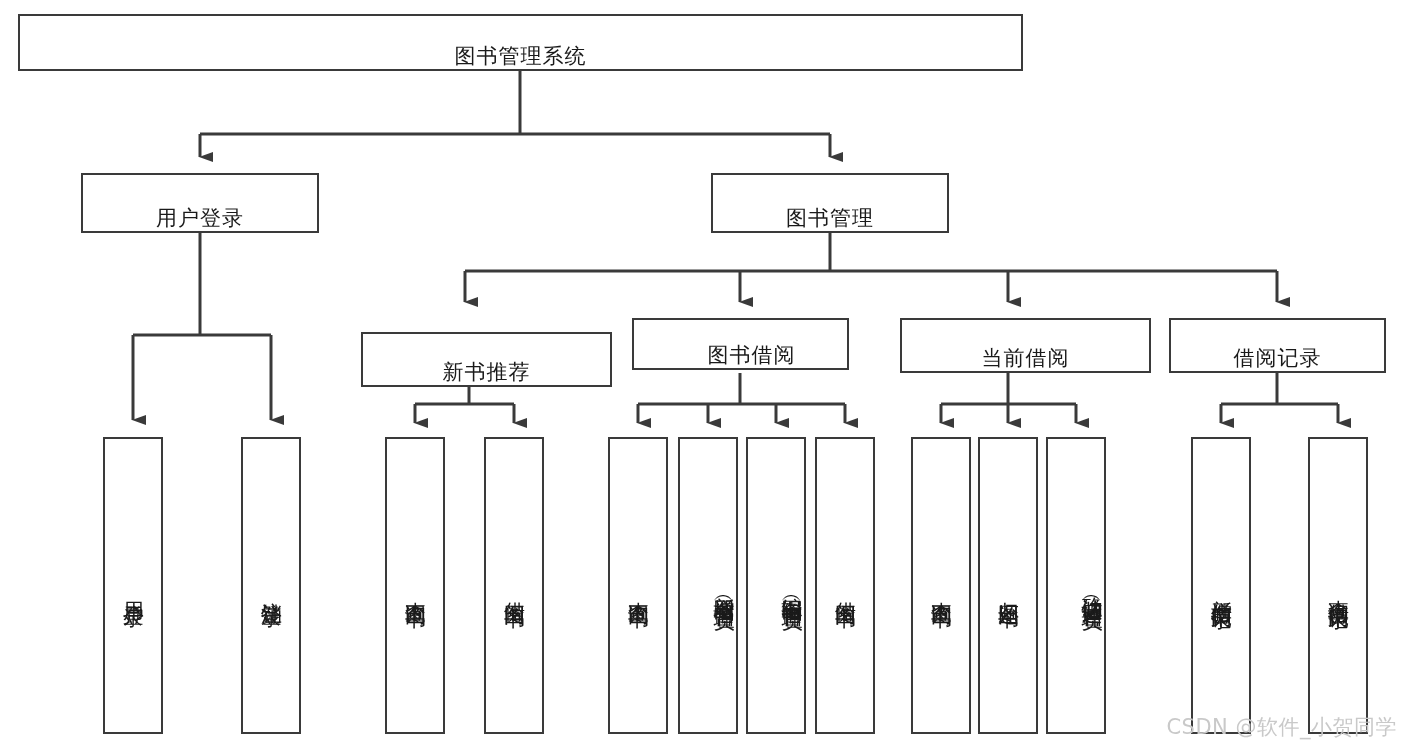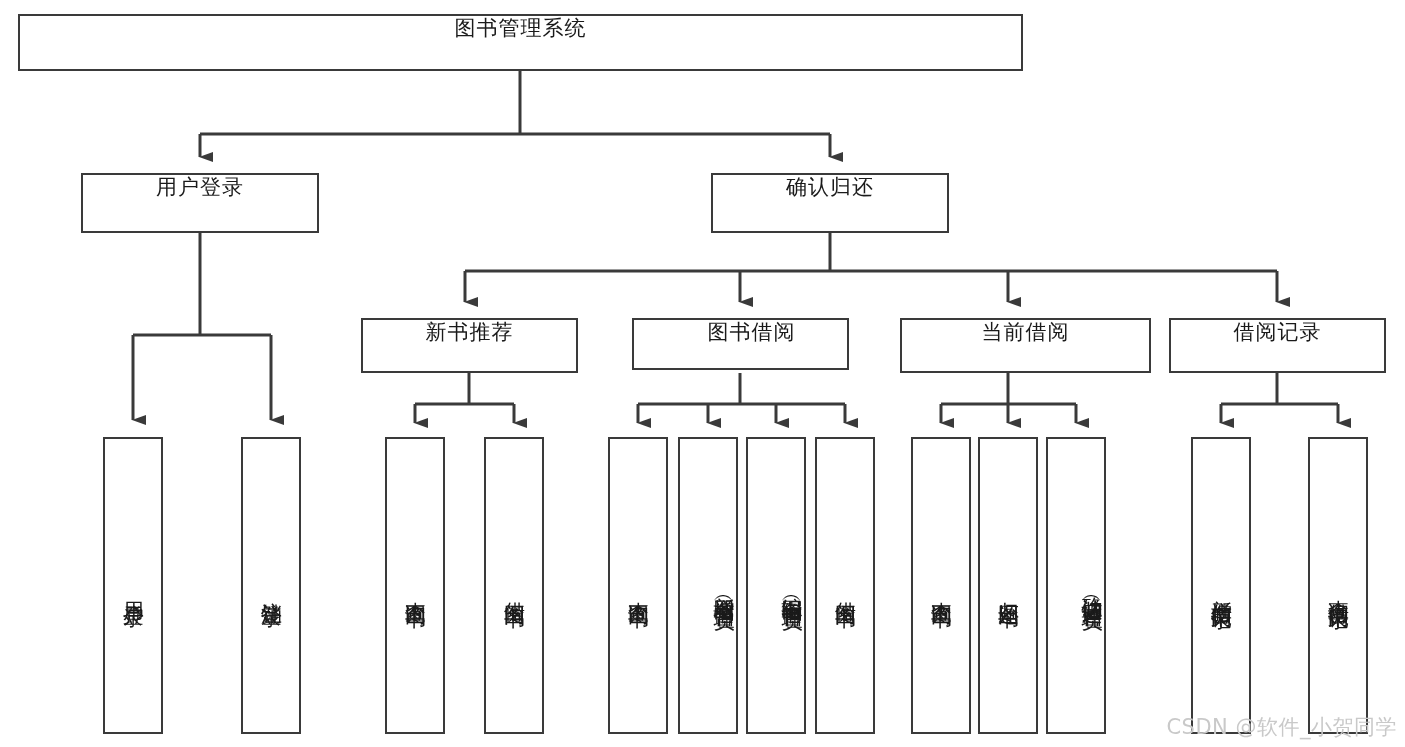--- a/index.html
+++ b/index.html
@@ -24,21 +24,21 @@
     width: 1405px;
     height: 747px;
     pointer-events: none;
   }
   .node {
     position: absolute;
     box-sizing: border-box;
     border: 2.5px solid #3a3a3a;
     background: #ffffff;
     display: flex;
-    align-items: flex-start;
+    align-items: flex-end;
     justify-content: center;
     color: #1a1a1a;
     line-height: 1.18;
     text-align: center;
   }
   .node.horiz {
     font-size: 21px;
     letter-spacing: 1px;
   }
   .node.vert {
@@ -127,24 +127,24 @@
   </svg>
 
   <div class="node horiz" style="left:18px; top:14px; width:1005px; height:57px;">
     <span class="node-label">图书管理系统</span>
   </div>
 
   <div class="node horiz" style="left:81px; top:173px; width:238px; height:60px;">
     <span class="node-label">用户登录</span>
   </div>
   <div class="node horiz" style="left:711px; top:173px; width:238px; height:60px;">
-    <span class="node-label">确认归还</span>
-  </div>
-
-  <div class="node horiz" style="left:361px; top:318px; width:217px; height:55px;">
+    <span class="node-label">图书管理</span>
+  </div>
+
+  <div class="node horiz" style="left:361px; top:332px; width:251px; height:55px;">
     <span class="node-label">新书推荐</span>
   </div>
   <div class="node horiz" style="left:632px; top:318px; width:217px; height:52px;padding-left:22px;">
     <span class="node-label">图书借阅</span>
   </div>
   <div class="node horiz" style="left:900px; top:318px; width:251px; height:55px;">
     <span class="node-label">当前借阅</span>
   </div>
   <div class="node horiz" style="left:1169px; top:318px; width:217px; height:55px;">
     <span class="node-label">借阅记录</span>

